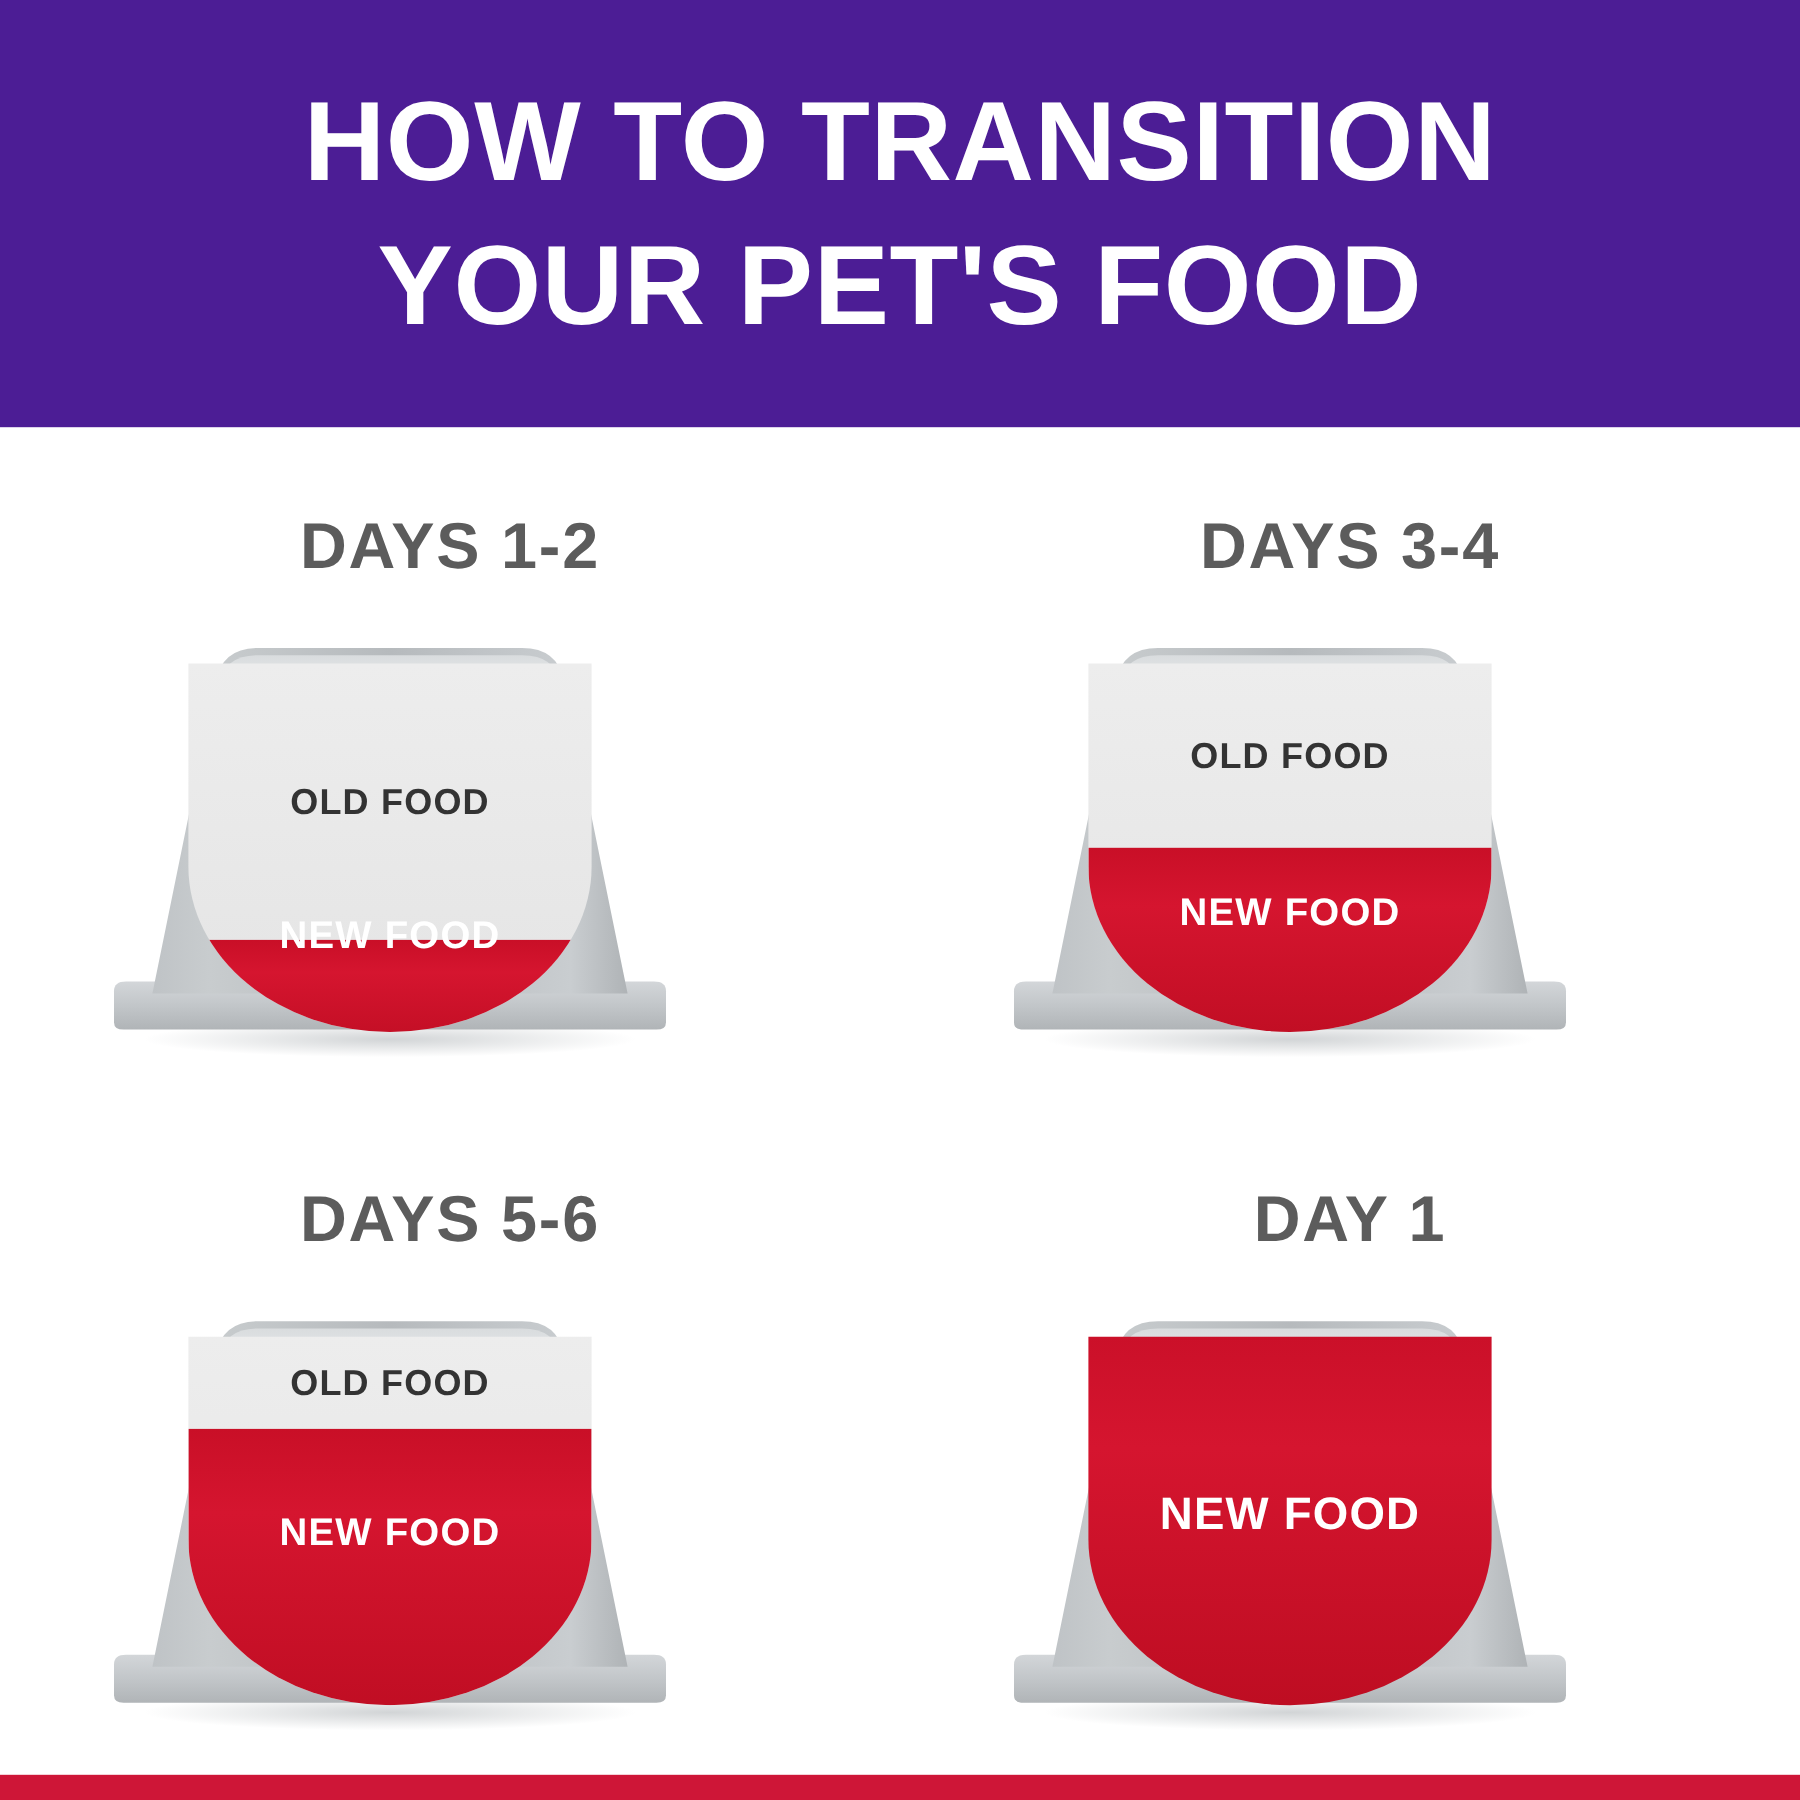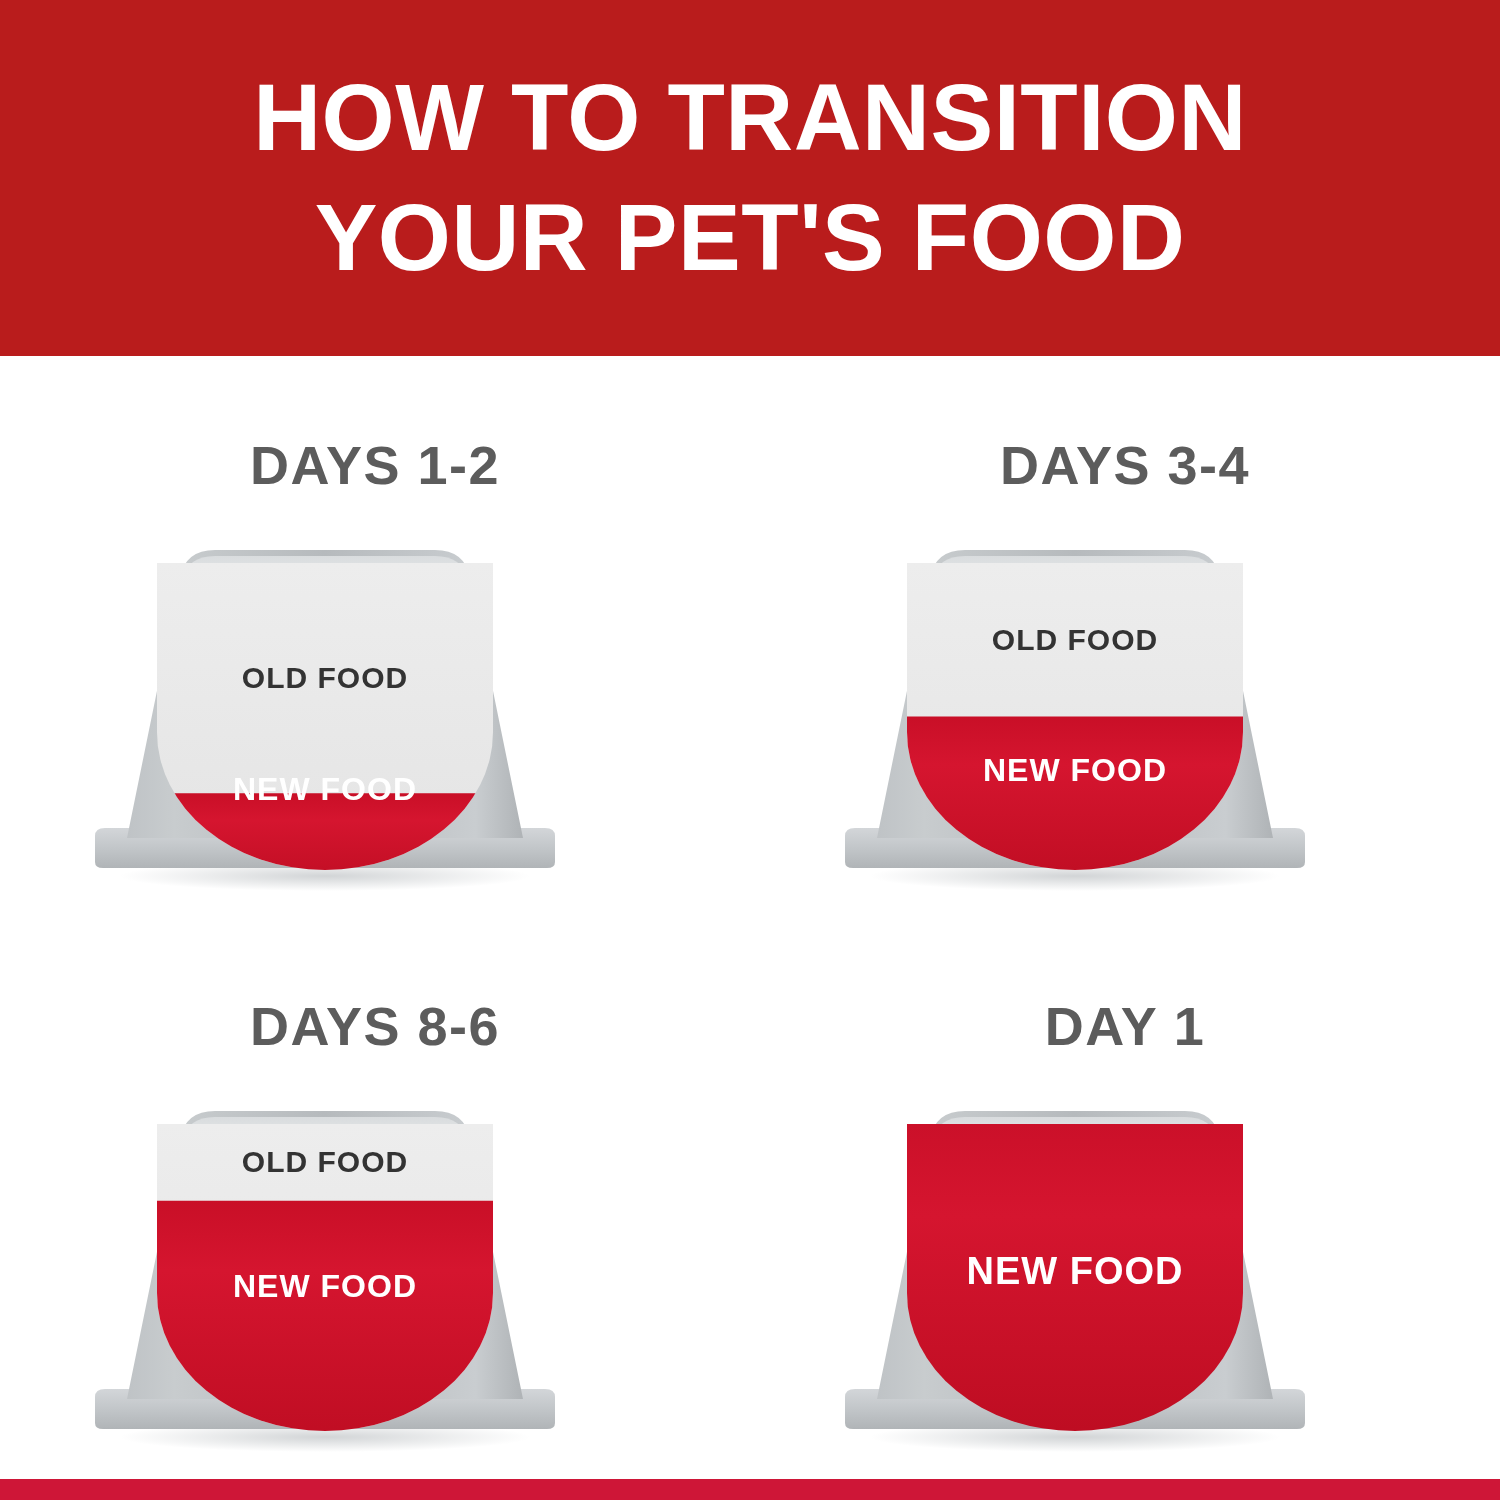--- a/index.html
+++ b/index.html
@@ -15,21 +15,21 @@
     background: #ffffff;
     position: relative;
   }
 
   
   #header-banner {
     position: absolute;
     left: 0; top: 0;
     width: 1500px;
     height: 356px;
-    background: #b91c1c;
+    background: #4c1d95;
     display: flex;
     flex-direction: column;
     align-items: center;
     justify-content: center;
   }
 
   .headline {
     color: #ffffff;
     font-family: "Liberation Sans", sans-serif;
     font-weight: bold;
@@ -53,21 +53,21 @@
     display: grid;
     grid-template-columns: 1fr 1fr;
     grid-template-rows: 1fr 1fr;
   }
 
   .step-cell {
     position: relative;
     display: flex;
     flex-direction: column;
     align-items: center;
-    justify-content: flex-end;
+    justify-content: center;
     padding-top: 58px;
   }
 
   .step-label {
     color: #5C5C5C;
     font-family: "Liberation Sans", sans-serif;
     font-weight: bold;
     font-size: 54px;
     letter-spacing: 1.5px;
     white-space: nowrap;
@@ -203,21 +203,21 @@
         <g clip-path="url(#bowlClip2)">
           <rect x="60" y="198.5" width="400" height="173.5" fill="url(#newG2)"></rect>
         </g>
         <text x="260" y="131.75" text-anchor="middle" font-family="Liberation Sans, sans-serif" font-size="30" font-weight="bold" letter-spacing="1" fill="#333333">OLD FOOD</text>
         <text x="260" y="262.97" text-anchor="middle" font-family="Liberation Sans, sans-serif" font-size="32" font-weight="bold" letter-spacing="1" fill="#FFFFFF">NEW FOOD</text>
       </svg>
     </div>
   </div>
 
   <div class="step-cell">
-    <div class="step-label">DAYS 8-6</div>
+    <div class="step-label">DAYS 5-6</div>
     <div class="bowl-wrap">
       <svg viewBox="0 0 620 400" xmlns="http://www.w3.org/2000/svg">
         <defs>
           <linearGradient id="standG3" x1="0" y1="0" x2="1" y2="0">
             <stop offset="0" stop-color="#BFC3C6"></stop>
               <stop offset="0.12" stop-color="#C8CCCE"></stop>
             <stop offset="0.5" stop-color="#B6BABD"></stop>
               <stop offset="0.88" stop-color="#C9CDD0"></stop>
             <stop offset="1" stop-color="#AFB3B6"></stop>
           </linearGradient>

